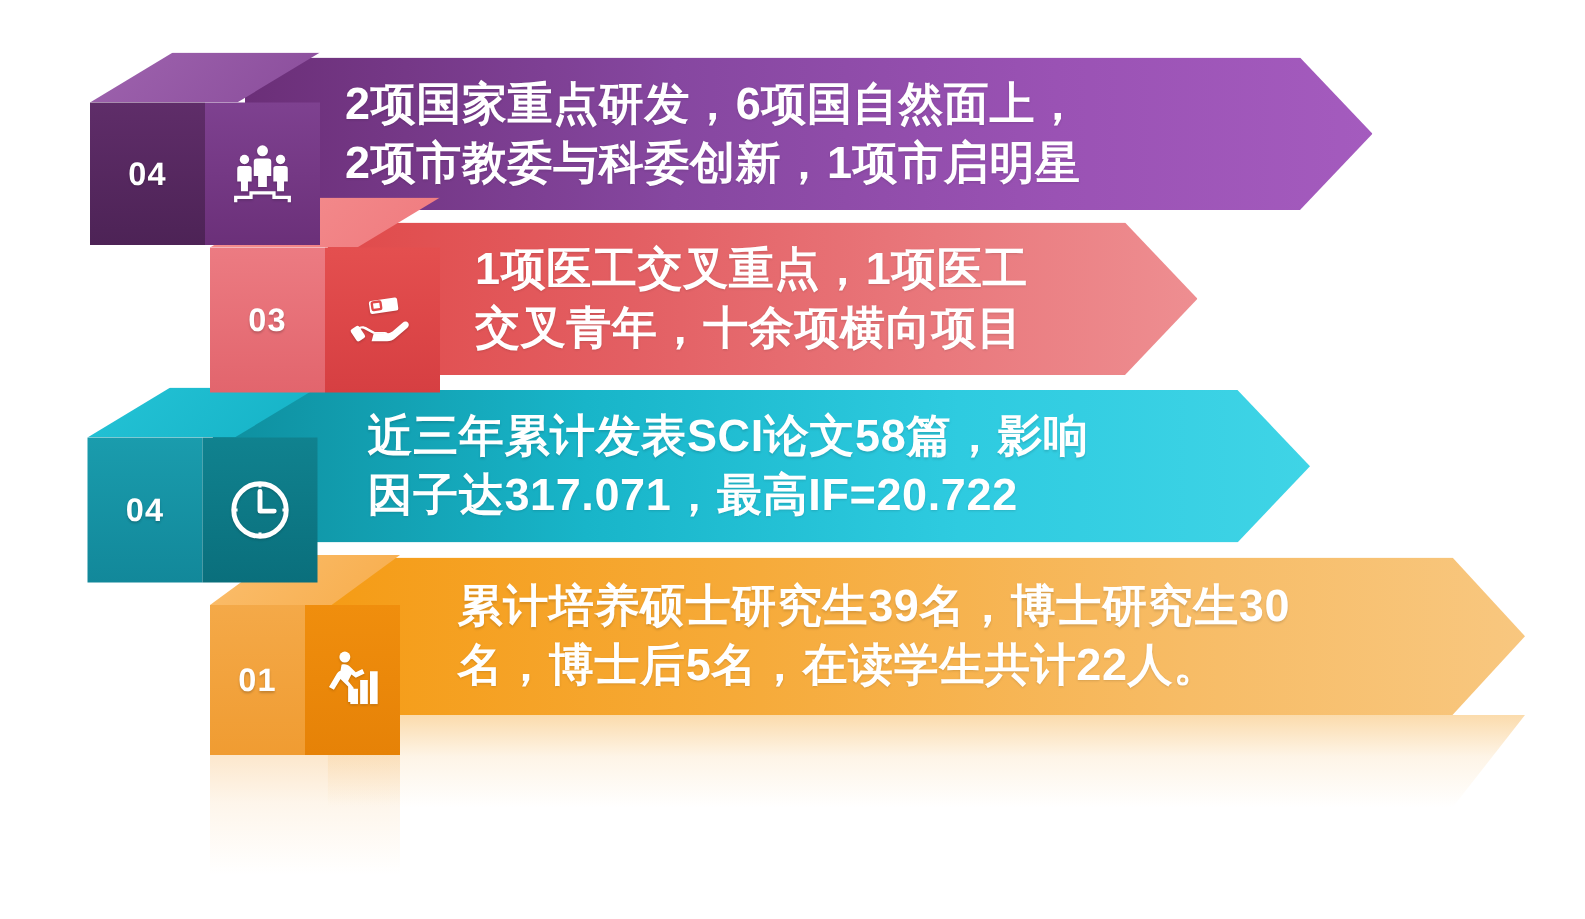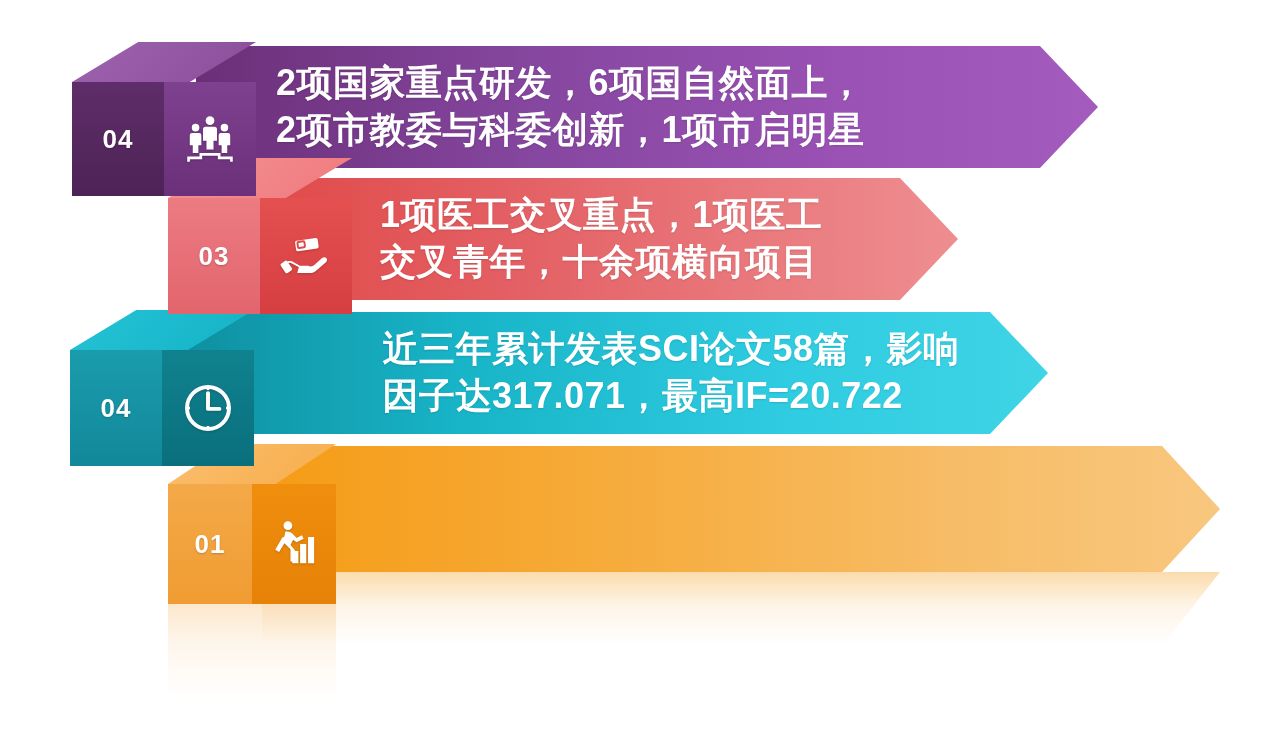--- a/index.html
+++ b/index.html
@@ -40,21 +40,21 @@
   #band-04{left:196px;top:46px;width:902px;height:122px;}
   #band-04 .band-shape{background:linear-gradient(90deg,#6b2f78 0%,#8647a0 38%,#9a52b4 72%,#a45bbe 100%);}
   #band-04 .band-text{margin-left:80px;}
 
   
   #band-03{left:262px;top:178px;width:696px;height:122px;}
   #band-03 .band-shape{background:linear-gradient(90deg,#e04a4a 0%,#e35f63 35%,#e9787c 70%,#ee8e91 100%);}
   #band-03 .band-text{margin-left:118px;}
 
   
-  #band-02{left:170px;top:312px;width:878px;height:122px;justify-content:center;}
+  #band-02{left:170px;top:312px;width:878px;height:122px;}
   #band-02 .band-shape{background:linear-gradient(90deg,#0e8e9e 0%,#18b5c9 34%,#2ecbe0 68%,#3fd4e6 100%);}
   #band-02 .band-text{margin-left:124px;}
 
   
   #band-01{left:262px;top:446px;width:958px;height:126px;}
   #band-01 .band-shape{background:linear-gradient(90deg,#f59c16 0%,#f6aa38 34%,#f7bc66 72%,#f8c77f 100%);}
   #band-01 .band-text{margin-left:104px;}
 
   
   #band-01-reflection{
@@ -104,21 +104,21 @@
   #cube-03 .left{background:linear-gradient(180deg,#ec7b82 0%,#e2656d 100%);}
   #cube-03 .right{background:linear-gradient(180deg,#e44f4f 0%,#d63f42 100%);}
 
   
   #cube-02{left:70px;top:310px;width:184px;height:156px;z-index:3;}
   #cube-02 .top{background:linear-gradient(135deg,#24c3d6 0%,#15b2c6 100%);}
   #cube-02 .left{background:linear-gradient(180deg,#1a9cad 0%,#12889a 100%);}
   #cube-02 .right{background:linear-gradient(180deg,#10828f 0%,#0a6f7c 100%);}
 
   
-  #cube-01{left:168px;top:444px;width:152px;height:160px;z-index:2;padding-left:16px;}
+  #cube-01{left:168px;top:444px;width:152px;height:160px;z-index:2;}
   #cube-01 .top{background:linear-gradient(135deg,#fbbe6d 0%,#f7ad4c 100%);}
   #cube-01 .left{background:linear-gradient(180deg,#f4a948 0%,#f09c32 100%);}
   #cube-01 .right{background:linear-gradient(180deg,#f08e0d 0%,#e68207 100%);}
   #cube-01 .reflection{
     top:160px;
     background:linear-gradient(180deg,rgba(244,169,72,.55) 0%,rgba(244,169,72,.22) 40%,rgba(255,255,255,0) 100%);
   }
 </style>
 </head>
 <body>
@@ -138,20 +138,22 @@
   </div>
 
   <div class="band" id="band-02">
     <div class="band-shape"></div>
     <div class="band-text">近三年累计发表SCI论文58篇，影响
 因子达317.071，最高IF=20.722</div>
   </div>
 
   <div class="band" id="band-01">
     <div class="band-shape"></div>
+    <div class="band-text">累计培养硕士研究生39名，博士研究生30
+名，博士后5名，在读学生共计22人。</div>
   </div>
   <div id="band-01-reflection"></div>
 
   <div class="cube" id="cube-04">
     <div class="face top"></div>
     <div class="face left"></div>
     <div class="face right"></div>
     <div class="cube-no">04</div>
     <div class="cube-icon">
       <svg viewBox="0 0 64 64" fill="#ffffff" aria-hidden="true">

